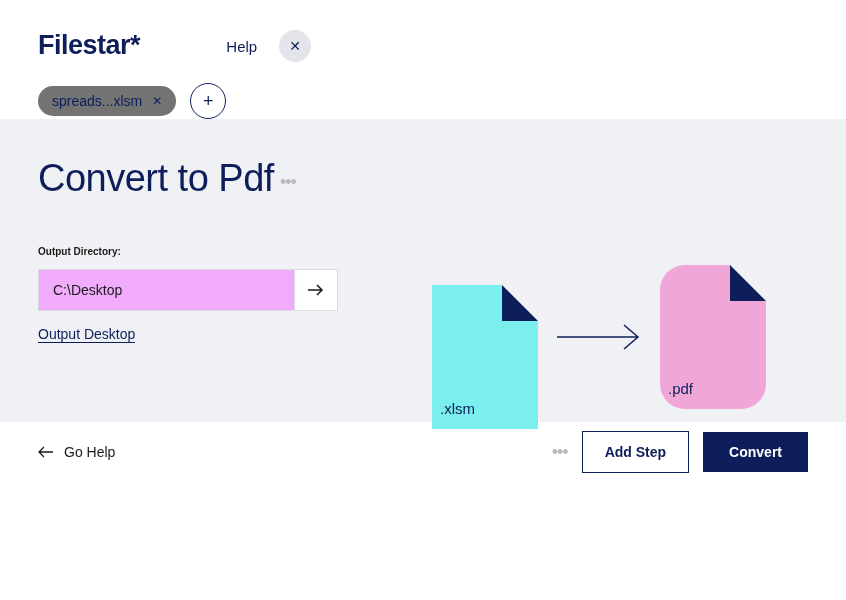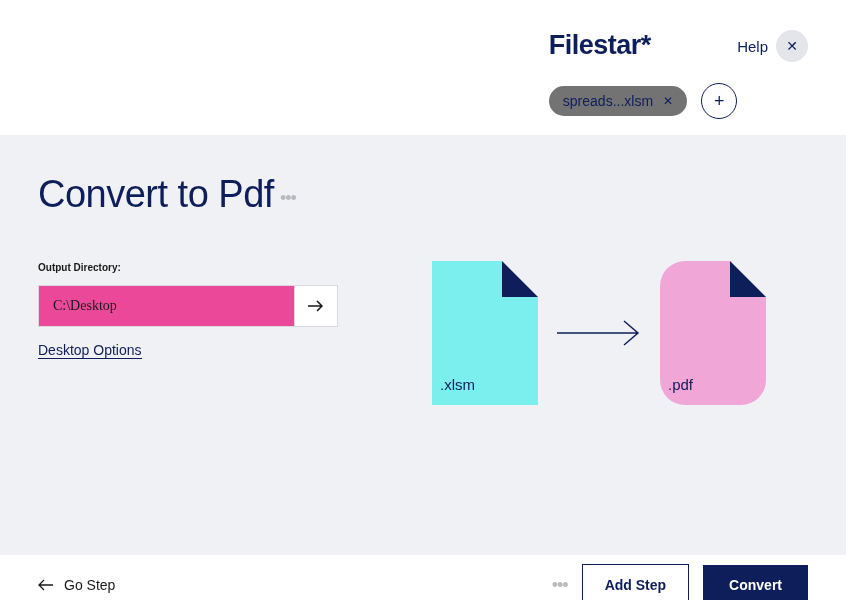--- a/index.html
+++ b/index.html
@@ -5,33 +5,33 @@
     * { box-sizing: border-box; margin: 0; padding: 0; }
     body {
       font-family: -apple-system, BlinkMacSystemFont, 'Segoe UI', Arial, sans-serif;
       width: 846px;
       height: 600px;
       background: #fff;
       overflow: hidden;
       position: relative;
     }
     .header {
-      padding: 30px 38px 16px;
+      padding: 30px 38px 0;
       display: flex;
-      justify-content: flex-end;
+      justify-content: flex-start;
       align-items: flex-start;
     }
     .header-left { display: flex; flex-direction: column; gap: 22px; }
     .logo {
       font-size: 27px;
       font-weight: 600;
       color: #0e1e5a;
       letter-spacing: -0.5px;
     }
-    .header-right { display: flex; align-items: center; gap: 8px; }
+    .header-right { display: flex; align-items: center; gap: 22px; }
     .help-link { color: #0e1e5a; font-size: 15px; cursor: pointer; }
     .close-btn {
       width: 32px; height: 32px;
       border-radius: 50%;
       background: #e4e5ea;
       display: flex; align-items: center; justify-content: center;
       cursor: pointer; border: none;
       color: #0e1e5a; font-size: 14px;
     }
     .file-row { display: flex; gap: 14px; align-items: center; }
@@ -47,43 +47,42 @@
       width: 36px; height: 36px;
       border-radius: 50%;
       border: 1px solid #0e1e5a;
       background: #fff;
       display: flex; align-items: center; justify-content: center;
       cursor: pointer; font-size: 18px; color: #0e1e5a;
     }
     .main {
       background: #f0f1f5;
       padding: 38px 38px 20px;
-      height: 420px;
+      height: 303px;
       position: relative;
     }
     .page-title-row { display: flex; align-items: center; gap: 6px; margin-bottom: 46px; }
     .page-title {
       font-size: 38px;
       font-weight: 500;
       color: #0e1e5a;
       letter-spacing: -0.5px;
     }
     .title-dots { color: #b9b9bf; font-size: 18px; letter-spacing: -1px; cursor: pointer; margin-top: 8px; }
     .form-label { font-size: 10px; font-weight: 600; color: #1a1a1a; margin-bottom: 12px; }
     .dir-row { display: flex; width: 300px; margin-bottom: 14px; }
     .dir-input {
       flex: 1;
       border: 1px solid #d9dade;
       border-right: none;
-      background: #ec4899;
+      background: #f0abfc;
       padding: 12px 14px;
       font-size: 14px;
       color: #1a1a1a;
       outline: none;
-      font-family: Liberation Serif, serif;
     }
     .dir-btn {
       width: 44px;
       border: 1px solid #d9dade;
       background: #fff;
       display: flex; align-items: center; justify-content: center;
       cursor: pointer;
     }
     .output-options {
       font-size: 14px;
@@ -114,21 +113,21 @@
       background: #0e1e5a;
     }
     .file-icon .fold::after {
       content: '';
       position: absolute;
       top: 0; right: 0;
       width: 0; height: 0;
       border-top: 36px solid #f0f1f5;
       border-left: 36px solid transparent;
     }
-    .file-src { background: #7beeee; }
+    .file-src { background: #7beeee; margin-top: 40px; }
     .file-dst { background: #f0a6d6; border-radius: 25px; }
     .file-ext { font-size: 15px; color: #0e1e5a; }
     .conv-arrow { margin: 0 18px; }
     .footer {
       background: #fff;
       height: 60px;
       display: flex;
       align-items: center;
       justify-content: space-between;
       padding: 0 38px;
@@ -192,21 +191,21 @@
 
   <div class="form-label">Output Directory:</div>
   <div class="dir-row">
     <input class="dir-input" type="text" value="C:\Desktop" style="">
     <button class="dir-btn">
       <svg width="18" height="14" viewBox="0 0 18 14" fill="none">
         <path d="M1 7 H15 M10 2 L15 7 L10 12" stroke="#1a1a1a" stroke-width="1.5" fill="none"></path>
       </svg>
     </button>
   </div>
-  <a class="output-options">Desktop Options</a>
+  <a class="output-options">Output Desktop</a>
 
   <div class="diagram">
     <div class="file-icon file-src">
       <div class="fold"></div>
       <span class="file-ext">.xlsm</span>
     </div>
     <svg class="conv-arrow" width="86" height="28" viewBox="0 0 86 28" fill="none">
       <path d="M1 14 H82 M68 2 L82 14 L68 26" stroke="#0e1e5a" stroke-width="1.5" fill="none"></path>
     </svg>
     <div class="file-icon file-dst">
@@ -214,20 +213,20 @@
       <span class="file-ext">.pdf</span>
     </div>
   </div>
 </div>
 
 <div class="footer">
   <button class="go-back">
     <svg width="16" height="12" viewBox="0 0 16 12" fill="none">
       <path d="M15 6 H1 M6 1 L1 6 L6 11" stroke="#1a1a1a" stroke-width="1.3" fill="none"></path>
     </svg>
-    <span>Go Step</span>
+    <span>Go Help</span>
   </button>
   <div class="footer-right">
     <span class="footer-dots">•••</span>
     <button class="add-step">Add Step</button>
     <button class="convert">Convert</button>
   </div>
 </div>
 
 </body></html>

